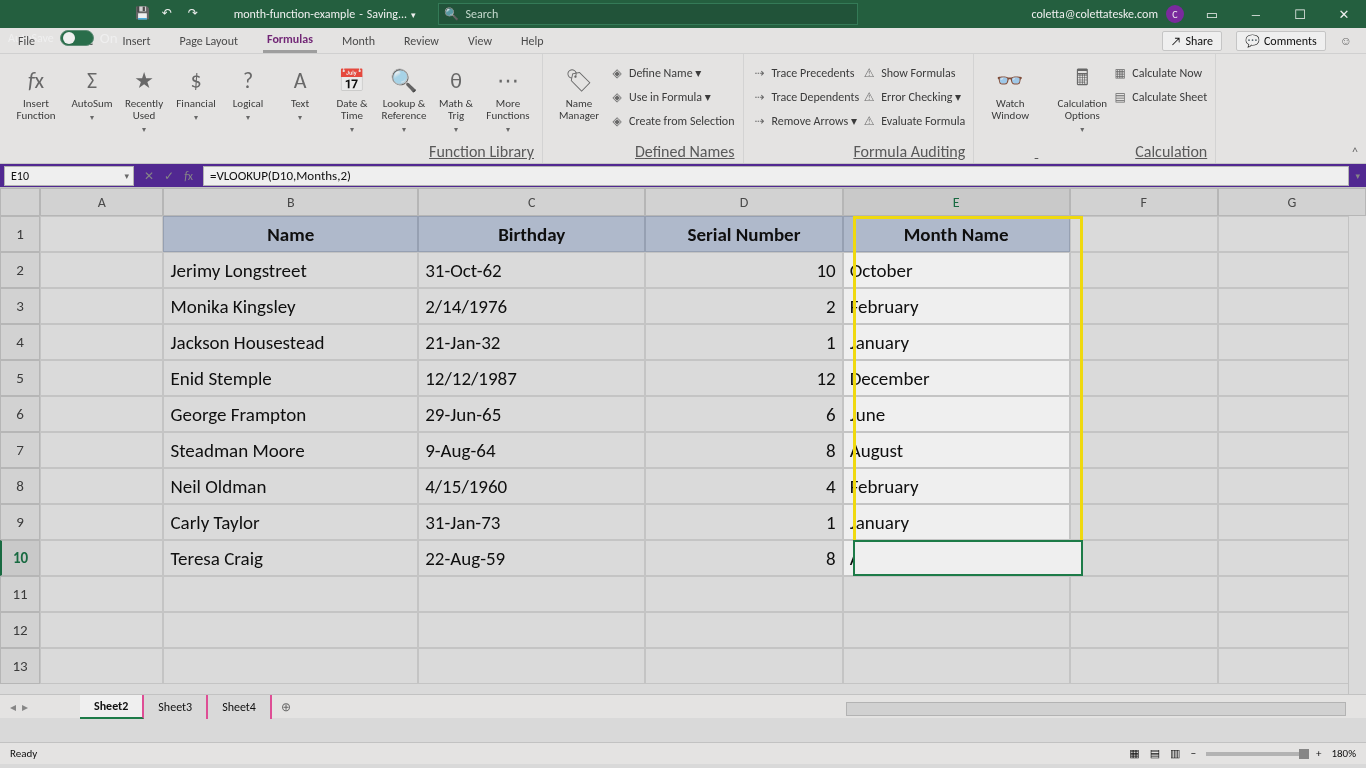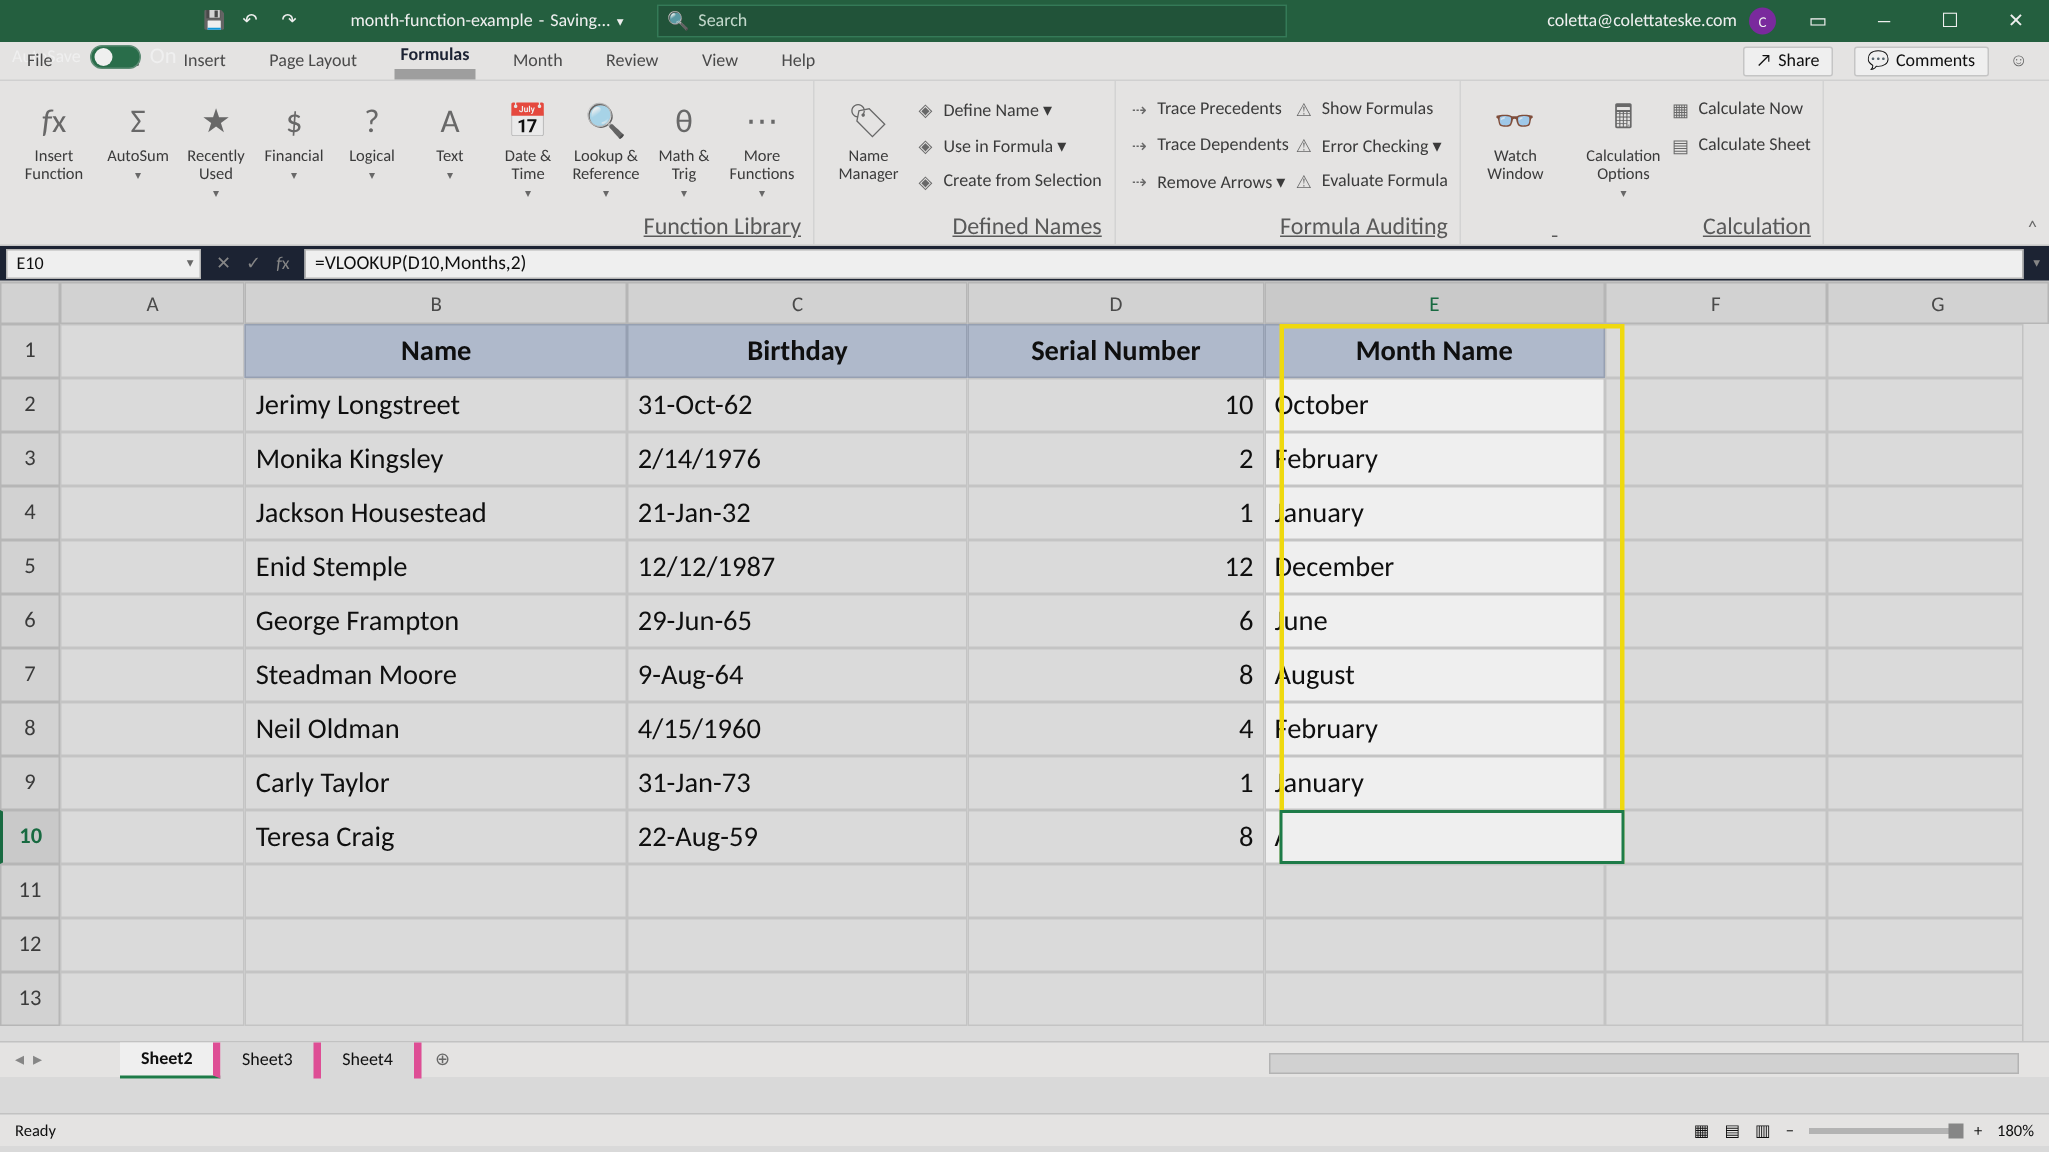--- a/index.html
+++ b/index.html
@@ -13,36 +13,36 @@
 .titlebar .titletext { flex: 0 0 auto; margin-left: 30px; display: flex; align-items: center; gap: 4px; }
 .titlebar .search { margin-left: 22px; width: 420px; height: 22px; background: #154e30; border: 1px solid #2b7a52; display: flex; align-items: center; color: #cde5d7; font-size: 12px; padding-left: 6px; gap: 6px; }
 .titlebar .spacer { flex: 1; }
 .titlebar .user { display: flex; align-items: center; gap: 8px; padding-right: 6px; }
 .titlebar .avatar { width: 18px; height: 18px; border-radius: 50%; background: #7a1fa2; display: flex; align-items: center; justify-content: center; font-size: 10px; }
 .titlebar .wincontrols { display: flex; }
 .titlebar .wincontrols div { width: 44px; height: 28px; display: flex; align-items: center; justify-content: center; font-size: 13px; }
 .menubar { height: 26px; background: #f3f2f1; display: flex; align-items: center; padding-left: 14px; font-size: 12px; justify-content: space-between; border-bottom: 1px solid #dcdcdc; }
 .menubar .tabs { display: flex; gap: 21px; align-items: center; height: 100%; }
 .menubar .tab { color: #444; padding: 0 4px; height: 100%; display: flex; align-items: center; }
-.menubar .tab.active { color: #0f172a; border-bottom: 7px solid #a3a3a3; font-weight: 600; }
+.menubar .tab.active { color: #701a75; border-bottom: 3px solid #a3a3a3; font-weight: 600; }
 .menubar .right { display: flex; align-items: center; gap: 14px; padding-right: 14px; }
 .menubar .right .btn { display: flex; align-items: center; gap: 4px; border: 1px solid #d0d0d0; border-radius: 2px; padding: 1px 8px; height: 20px; background: #fff; font-size: 12px; }
 .ribbon { height: 110px; background: #f3f2f1; display: flex; border-bottom: 1px solid #d0d0d0; position: relative; }
 .ribbon .group { display: flex; flex-direction: column; border-right: 1px solid #e0e0e0; padding: 4px 8px 2px; }
 .ribbon .group .controls { display: flex; gap: 2px; flex: 1; }
 .ribbon .group .label { text-align: right; font-size: 16px; color: #555; padding-top: 2px; text-decoration: underline; }
 .bigbtn { width: 56px; display: flex; flex-direction: column; align-items: center; justify-content: flex-start; padding-top: 6px; font-size: 11px; text-align: center; gap: 2px; color: #333; }
 .bigbtn .icon { width: 32px; height: 32px; display: flex; align-items: center; justify-content: center; font-size: 22px; color: #666; }
 .bigbtn .txt { line-height: 1.1; }
 .bigbtn .dd { font-size: 8px; color: #666; }
 .smallrows { display: flex; flex-direction: column; gap: 2px; padding-top: 4px; font-size: 12px; color: #333; }
 .smallrows .row { display: flex; align-items: center; gap: 4px; height: 22px; white-space: nowrap; }
 .smallrows .row .ri { width: 16px; height: 16px; display: inline-flex; align-items: center; justify-content: center; font-size: 12px; color: #666; }
 .ribbon .collapse { position: absolute; right: 8px; bottom: 4px; font-size: 12px; color: #666; }
-.formulabar { height: 24px; background: #0f172a; display: flex; align-items: center; border-bottom: 1px solid #ccc; font-size: 12px; }
+.formulabar { height: 24px; background: #4c1d95; display: flex; align-items: center; border-bottom: 1px solid #ccc; font-size: 12px; }
 .namebox { width: 130px; height: 20px; background: #fff; border: 1px solid #bbb; margin-left: 4px; display: flex; align-items: center; padding-left: 6px; }
 .namebox .dd { margin-left: auto; padding-right: 4px; color: #666; font-size: 9px; }
 .fnbtns { display: flex; align-items: center; gap: 10px; padding: 0 10px; color: #888; }
 .formulainput { flex: 1; height: 20px; background: #fff; border: 1px solid #bbb; display: flex; align-items: center; padding-left: 6px; font-family: Calibri, sans-serif; font-size: 13px; }
 .sheet { height: 506px; background: #e8e8e8; position: relative; display: flex; }
 .rowhdrs { width: 40px; display: flex; flex-direction: column; }
 .rowhdrs .corner { height: 28px; background: #dfdfdf; border: 1px solid #bfbfbf; }
 .rowhdrs .rh { height: 36px; background: #dfdfdf; border: 1px solid #bfbfbf; display: flex; align-items: center; justify-content: center; font-size: 15px; color: #333; }
 .rowhdrs .rh.active { background: #d4d4d4; color: #0b6839; font-weight: 600; border-left: 2px solid #0b6839; }
 .gridarea { flex: 1; overflow: hidden; position: relative; }
@@ -52,21 +52,21 @@
 .gridrows { display: flex; flex-direction: column; }
 .gridrows .gr { height: 36px; display: flex; }
 .cell { border: 1px solid #cfcfcf; background: #e8e8e8; font-size: 19px; font-family: Calibri, sans-serif; display: flex; align-items: center; padding: 0 6px; color: #000; }
 .cell.header { background: #b7c2d7; font-weight: 700; justify-content: center; border-color: #9aa5ba; }
 .cell.right { justify-content: flex-end; }
 .cell.monthcell { background: #fff; }
 .highlight { position: absolute; border: 3px solid #ffe600; pointer-events: none; }
 .activecell { position: absolute; border: 2px solid #107c41; pointer-events: none; background: #fff; }
 .footer-tabs { height: 24px; background: #f3f2f1; display: flex; align-items: center; border-top: 1px solid #ccc; font-size: 12px; }
 .footer-tabs .navbtns { width: 80px; display: flex; gap: 6px; padding-left: 10px; color: #888; }
-.footer-tabs .sheettab { padding: 0 14px; height: 24px; display: flex; align-items: center; border-right: 5px solid #ec4899; background: #e6e6e6; text-align: right; }
+.footer-tabs .sheettab { padding: 0 14px; height: 24px; display: flex; align-items: center; border-right: 2px solid #ec4899; background: #e6e6e6; text-align: right; }
 .footer-tabs .sheettab.active { background: #fff; border-bottom: 2px solid #107c41; font-weight: 600; }
 .footer-tabs .addsheet { width: 28px; text-align: center; color: #666; }
 .hscroll { flex: 1; display: flex; justify-content: flex-end; padding-right: 20px; }
 .hscroll .track { width: 500px; height: 14px; background: #ddd; border: 1px solid #bbb; margin-top: 4px; }
 .statusbar { height: 22px; background: #f3f2f1; display: flex; align-items: center; font-size: 11px; justify-content: space-between; padding: 0 10px; border-top: 1px solid #ccc; margin-top: 24px; }
 .statusbar .right { display: flex; align-items: center; gap: 10px; }
 .statusbar .slider { width: 100px; height: 4px; background: #bbb; position: relative; }
 .statusbar .slider::after { content: ""; position: absolute; right: -3px; top: -3px; width: 10px; height: 10px; background: #888; }
 .vscroll { position: absolute; right: 0; top: 28px; width: 18px; bottom: 0; background: #e8e8e8; border-left: 1px solid #ccc; }
 .colA { width: 125px; } .colB { width: 258px; } .colC { width: 230px; } .colD { width: 200px; } .colE { width: 230px; } .colF { width: 150px; } .colG { width: 150px; }

